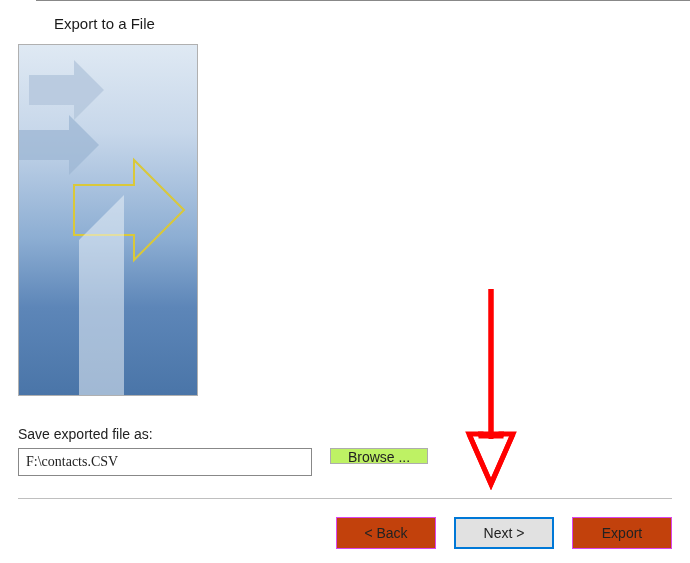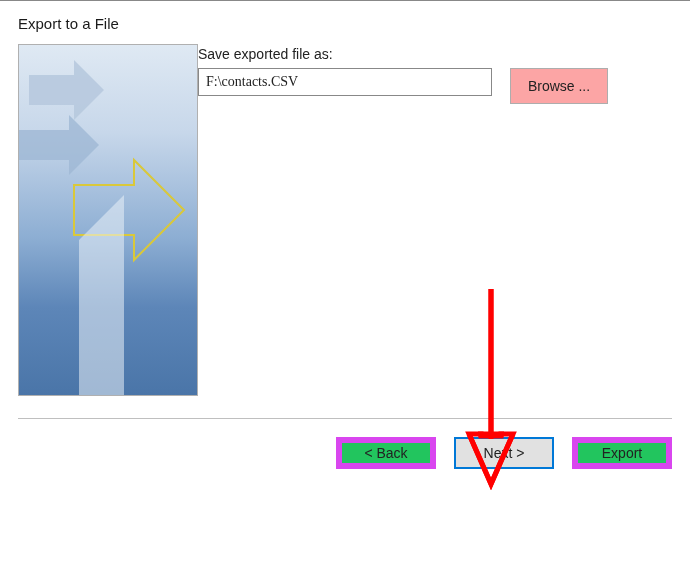--- a/index.html
+++ b/index.html
@@ -12,29 +12,32 @@
       font-size: 13px;
       background: #fff;
       width: 690px;
       height: 563px;
       position: relative;
       color: #000;
     }
     .dialog-header {
       border-top: 1px solid #888;
       padding: 14px 36px 0 18px;
+      margin-left: 36px;
     }
     .dialog-title {
       font-size: 15px;
       color: #1a1a1a;
       font-weight: 400;
     }
     .dialog-body {
       display: flex;
       padding: 12px 18px 0 18px;
+      gap: 28px;
+      flex-direction: column;
     }
     .wizard-image {
       width: 180px;
       height: 352px;
       background: linear-gradient(180deg, #dfe9f3 0%, #c7d7ea 25%, #8daed3 55%, #5d86b8 75%, #4a75a8 100%);
       border: 1px solid #b0b0b0;
       position: relative;
       overflow: hidden;
       flex-shrink: 0;
     }
@@ -58,44 +61,44 @@
       max-width: 294px;
       border: 1px solid #888;
       padding: 4px 7px;
       font-size: 14px;
       font-family: Liberation Serif, serif;
       height: 28px;
       color: #222;
     }
     .browse-btn {
       width: 98px;
-      height: 36px;
-      background: #fca5a5;
+      height: 16px;
+      background: #bef264;
       border: 1px solid #adadad;
       font-size: 14px;
       font-family: inherit;
       cursor: pointer;
       color: #222;
     }
     .separator {
       margin: 22px 18px 0 18px;
       border: none;
       border-top: 1px solid #bfbfbf;
     }
     .button-bar {
       display: flex;
       justify-content: flex-end;
       gap: 18px;
       padding: 18px 18px 0 18px;
     }
     .wizard-btn {
       width: 100px;
       height: 32px;
-      background: #22c55e;
-      border: 6px solid #d946ef;
+      background: #c2410c;
+      border: 1px solid #d946ef;
       font-size: 14px;
       font-family: inherit;
       cursor: pointer;
       color: #222;
     }
     .wizard-btn.primary {
       border: 2px solid #0078d7;
       background: #e1e1e1;
     }
     .annotation-arrow {

